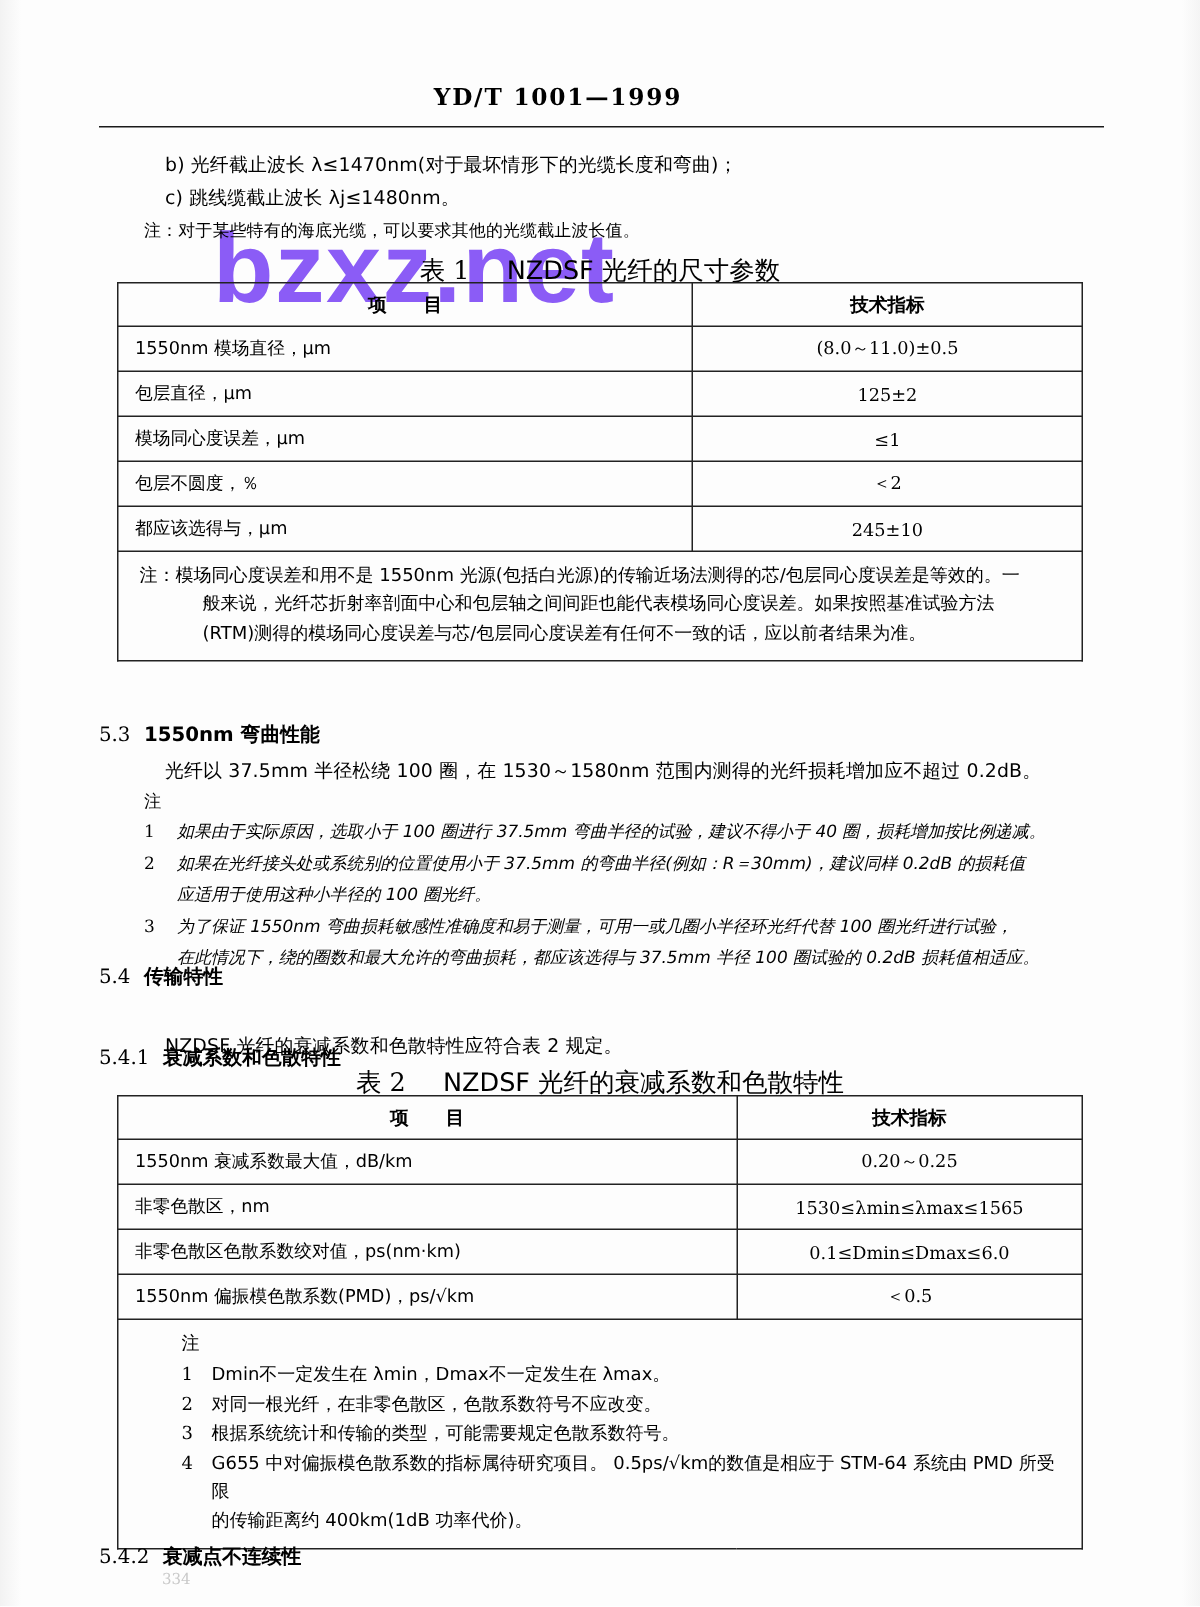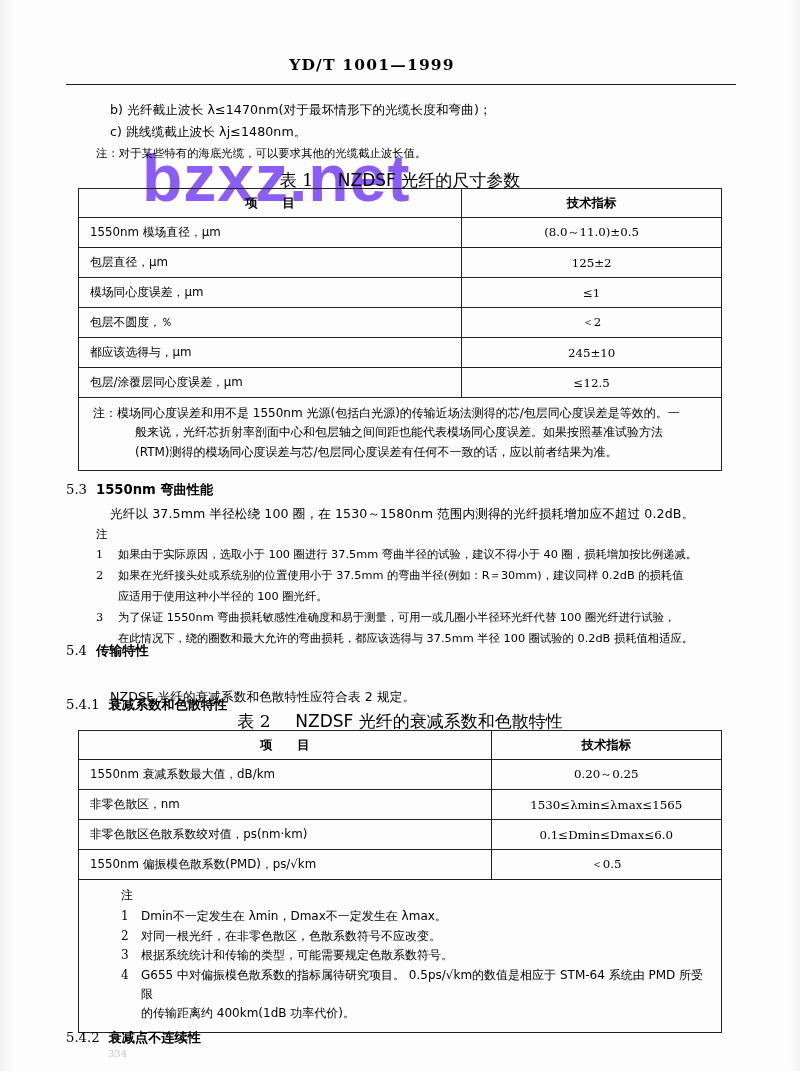--- a/index.html
+++ b/index.html
@@ -133,21 +133,21 @@
     position: absolute;
     font-size: 11.3px;
     line-height: 21px;
   }
   .ol-note .row { display: flex; }
   .ol-note .idx {
     width: 22px;
     flex: 0 0 22px;
     font-family: "DejaVu Serif", "Liberation Serif", serif;
   }
-  .ol-note .txt { flex: 1; }
+  .ol-note .txt { flex: 1; font-style: italic; }
   .pgnum {
     position: absolute;
     left: 108px;
     top: 1048px;
     font-size: 10px;
     color: #c9c9c9;
     font-family: "DejaVu Serif", "Liberation Serif", serif;
   }
   .notecell-inner .row { display: flex; }
   .notecell-inner .idx { width: 20px; flex: 0 0 20px; font-family: "DejaVu Serif","Liberation Serif",serif; }
@@ -195,24 +195,20 @@
         <td class="item cn">模场同心度误差，μm</td>
         <td class="val">≤1</td>
       </tr>
       <tr>
         <td class="item cn">包层不圆度，％</td>
         <td class="val">＜2</td>
       </tr>
       <tr>
         <td class="item cn">都应该选得与，μm</td>
         <td class="val">245±10</td>
-      </tr>
-      <tr>
-        <td class="item cn">包层/涂覆层同心度误差，μm</td>
-        <td class="val">≤12.5</td>
       </tr>
       <tr>
         <td class="notecell cn" colspan="2">
           <div style="padding-left:42px; text-indent:-42px;">注：模场同心度误差和用不是 1550nm 光源(包括白光源)的传输近场法测得的芯/包层同心度误差是等效的。一</div>
           <div style="padding-left:42px;">般来说，光纤芯折射率剖面中心和包层轴之间间距也能代表模场同心度误差。如果按照基准试验方法</div>
           <div style="padding-left:42px;">(RTM)测得的模场同心度误差与芯/包层同心度误差有任何不一致的话，应以前者结果为准。</div>
         </td>
       </tr>
     </tbody>
       </table>

